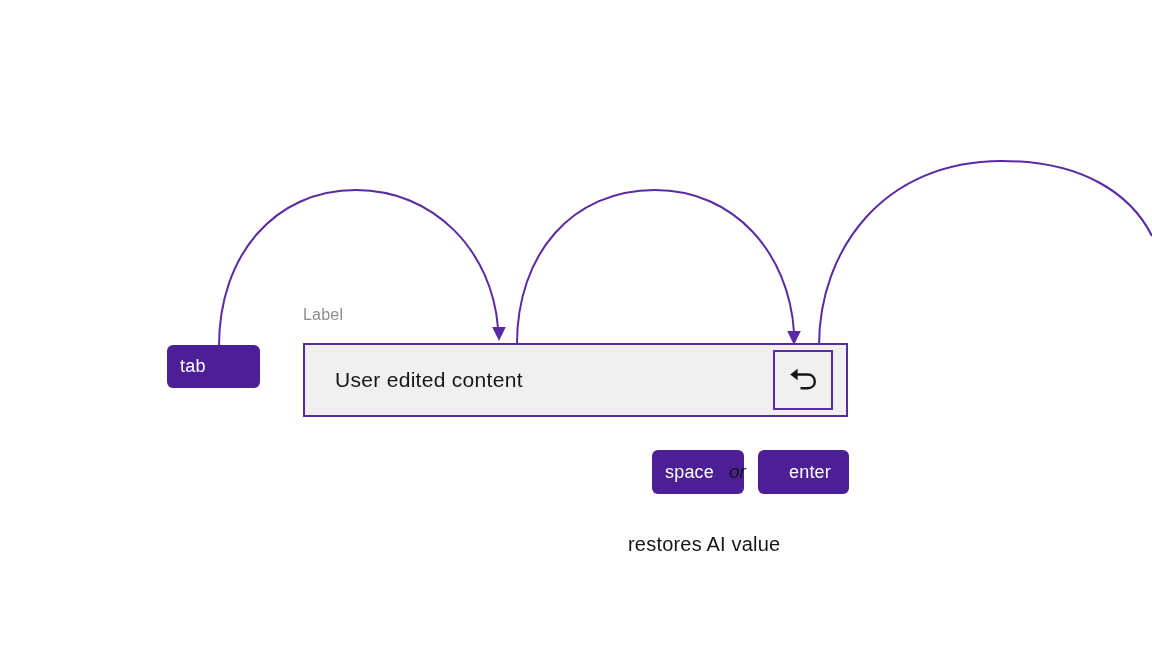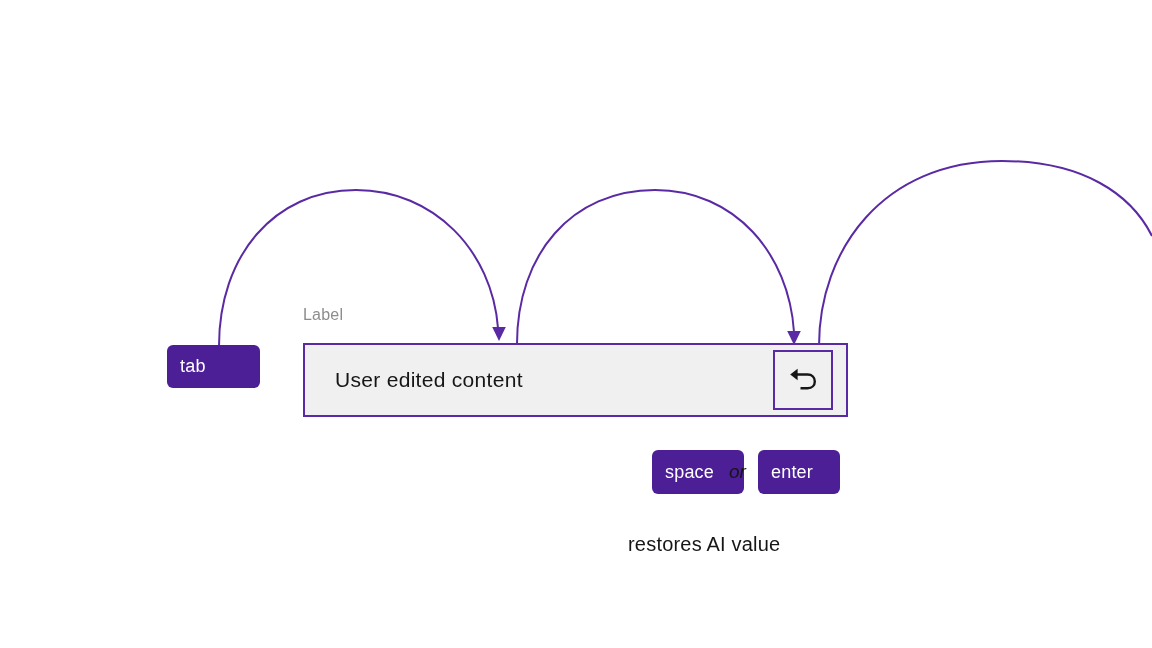--- a/index.html
+++ b/index.html
@@ -40,21 +40,21 @@
     color: var(--key-text);
     border-radius: 6px;
     display: flex;
     align-items: center;
     font-size: 18px;
     letter-spacing: 0.2px;
   }
   .key > span { padding-left: 13px; }
   .key-tab   { left: 167px; top: 345px; width: 93px; height: 43px; }
   .key-space { left: 628px; top: 450px; width: 92px; height: 44px; margin-left: 24px; }
-  .key-enter { left: 758px; top: 450px; width: 82px; height: 44px; }
+  .key-enter { left: 758px; top: 450px; width: 91px; height: 44px; justify-content: center; }
 
   .field-label {
     position: absolute;
     left: 303px; top: 306px;
     font-size: 16px;
     color: var(--label-secondary);
     letter-spacing: 0.2px;
   }
   .input-field {
     position: absolute;

